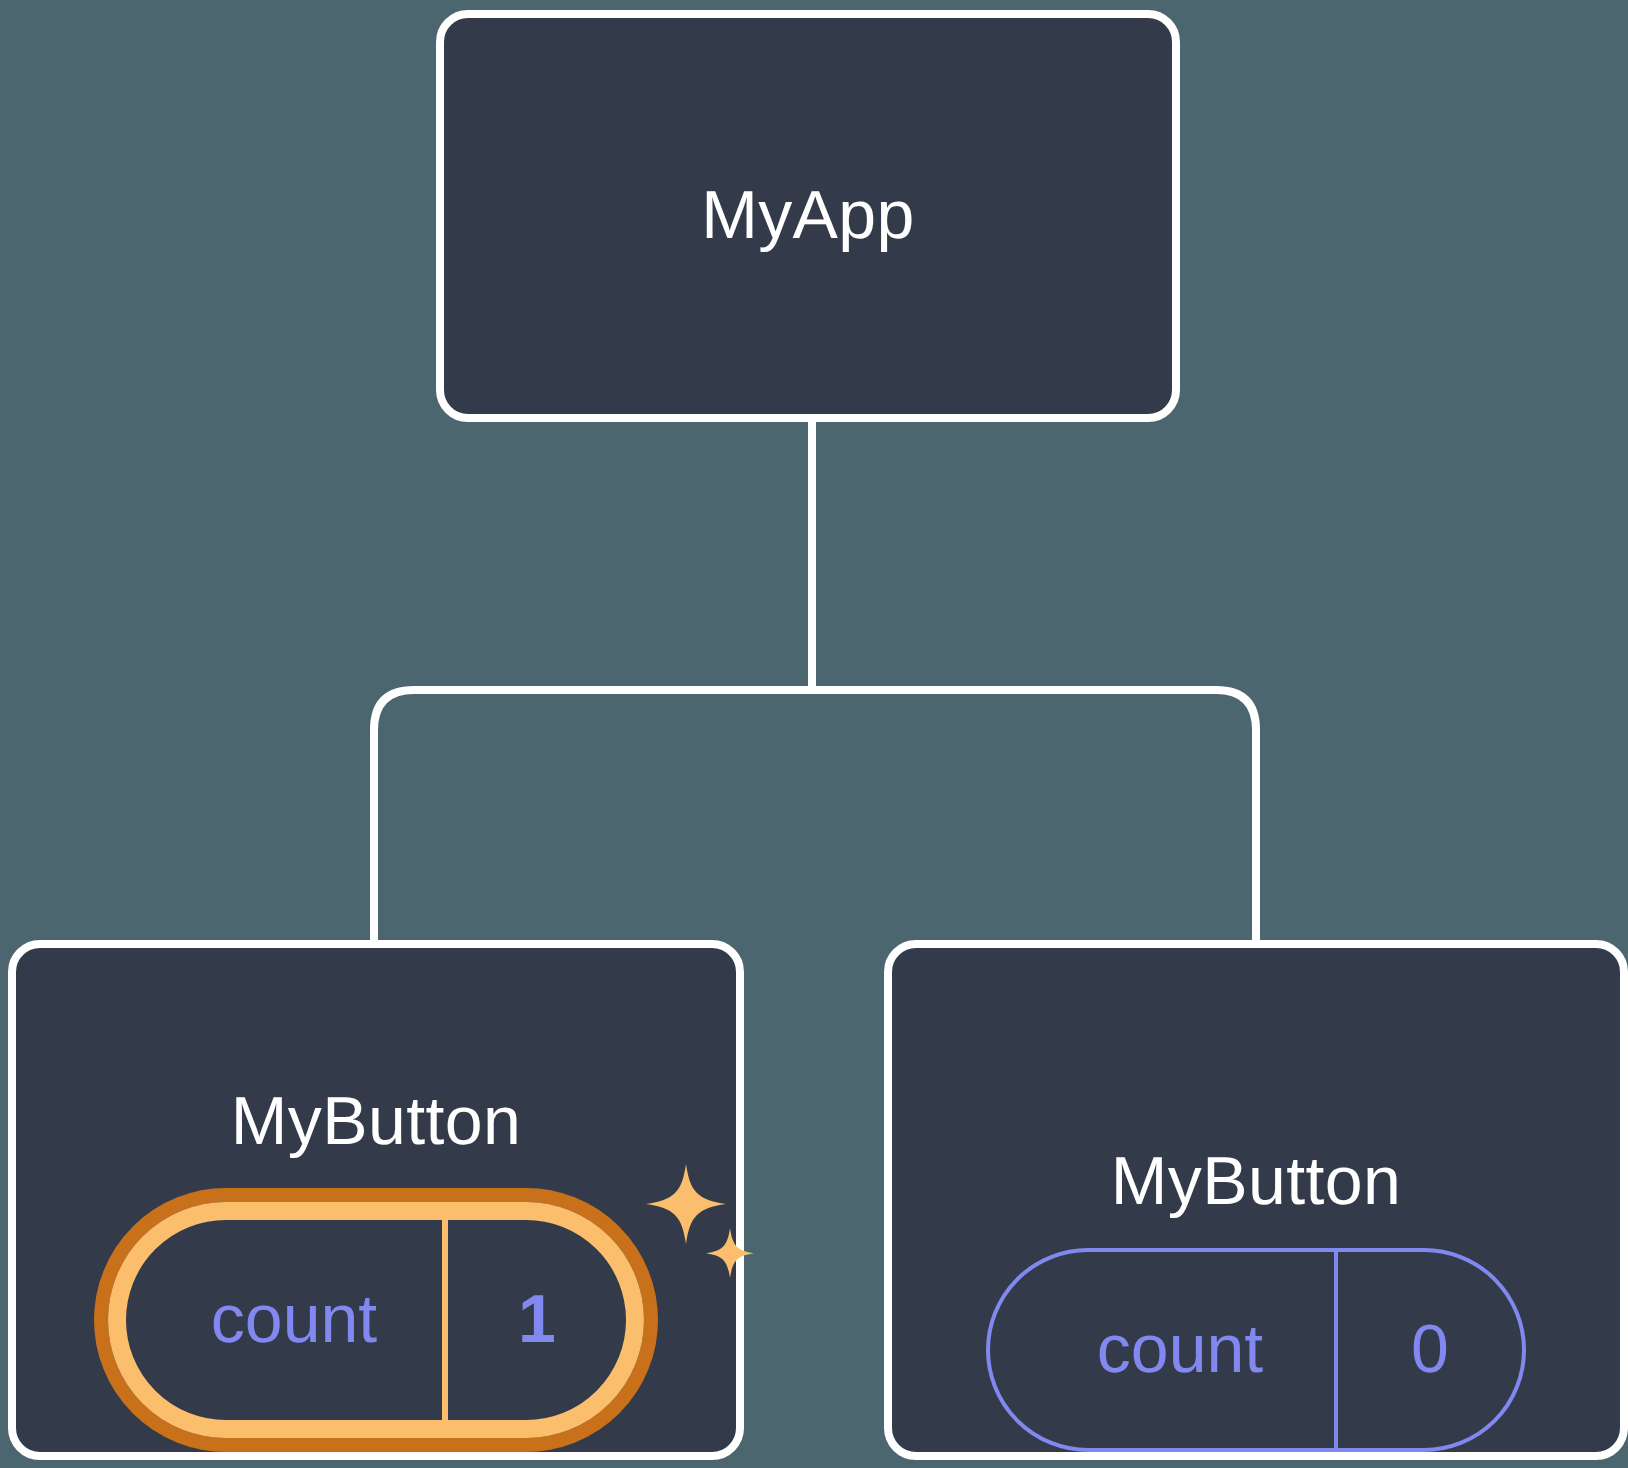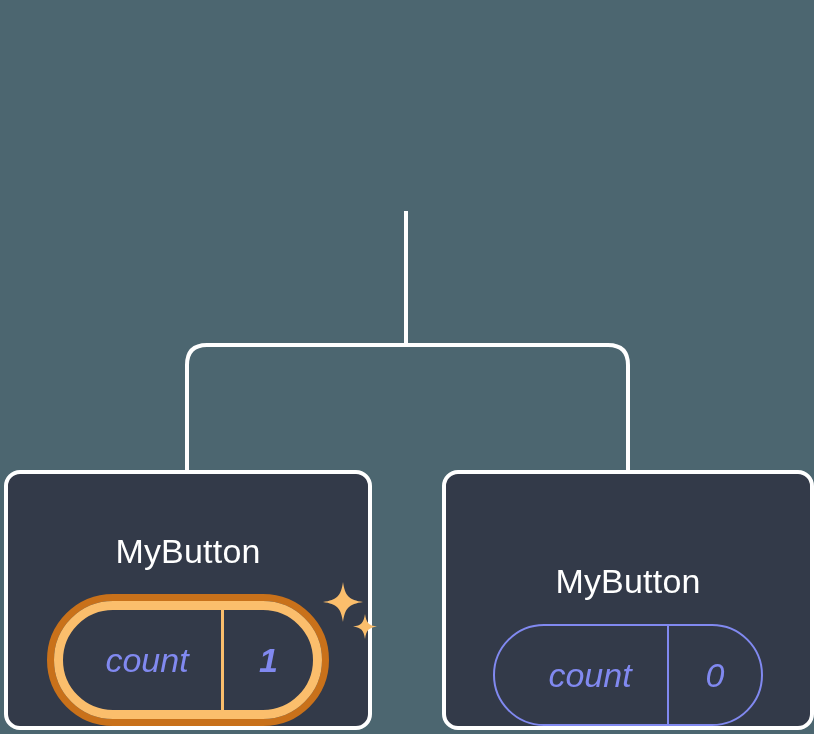--- a/index.html
+++ b/index.html
@@ -71,25 +71,24 @@
     letter-spacing: 0.2px;
     white-space: nowrap;
   }
   .node-root .node-title {
     font-size: 34px;
   }
 
   
   .pill-wrap {
     position: relative;
-    margin-top: 26px;
-    display: flex;
-    align-items: center;
-    justify-content: center;
-    font-style: italic;
+    margin-top: 16px;
+    display: flex;
+    align-items: center;
+    justify-content: center;
   }
   .pill {
     box-sizing: border-box;
     display: flex;
     align-items: stretch;
     height: 102px;
     border-radius: 51px;
     background: transparent;
   }
   .pill-plain {
@@ -165,20 +164,23 @@
 
   <svg id="connectors" viewBox="0 0 814 734" width="814" height="734" fill="none">
 
     <path d="M406 211 L406 345" stroke="#ffffff" stroke-width="4" fill="none"></path>
 
     <path d="M406 345 L207 345 Q187 345 187 365 L187 470" stroke="#ffffff" stroke-width="4" fill="none" stroke-linecap="butt"></path>
 
     <path d="M406 345 L608 345 Q628 345 628 365 L628 470" stroke="#ffffff" stroke-width="4" fill="none" stroke-linecap="butt"></path>
   </svg>
 
+  <div class="node node-root">
+    <div class="node-title">MyApp</div>
+  </div>
 
   <div class="node node-child-left">
     <div class="node-title">MyButton</div>
 
     <div class="pill-wrap">
       <div class="pill-hl-outer">
         <div class="pill-hl-inner">
           <div class="pill-key">count</div>
           <div class="pill-val">1</div>
         </div>

